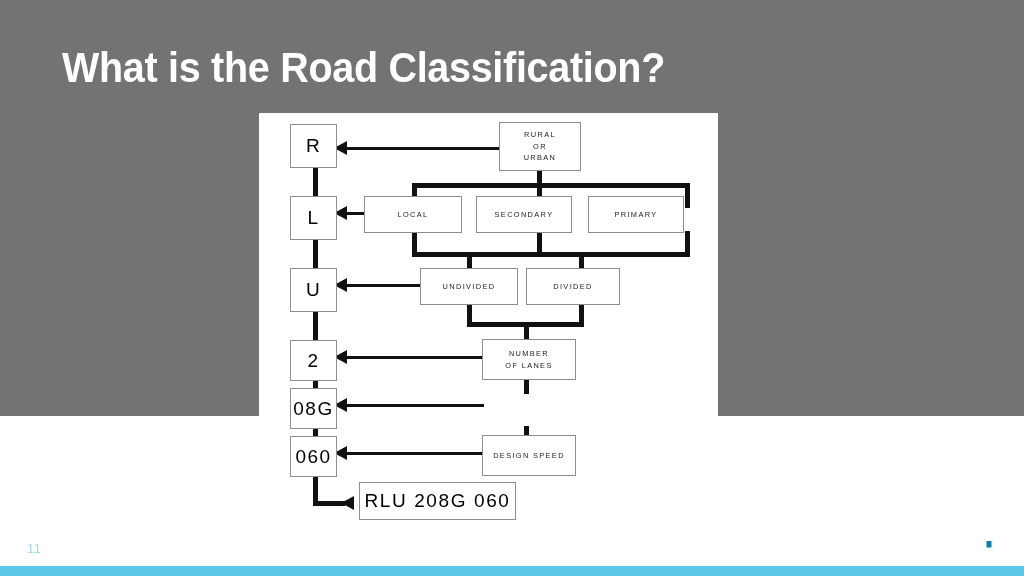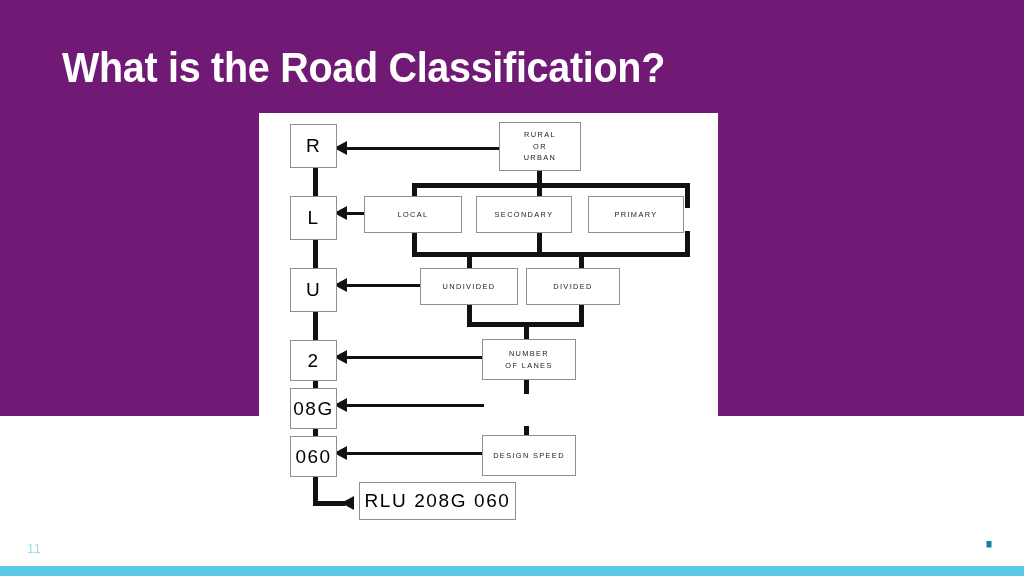--- a/index.html
+++ b/index.html
@@ -11,21 +11,21 @@
     height: 576px;
     overflow: hidden;
     font-family: "Liberation Sans", sans-serif;
   }
 
   
   .slide {
     position: relative;
     width: 1024px;
     height: 416px;
-    background: #701a75;
+    background: #737373;
   }
 
   .slide-title {
     position: absolute;
     left: 62px;
     top: 44px;
     font-family: "Liberation Sans", sans-serif;
     font-size: 42px;
     font-weight: bold;
     color: #ffffff;

